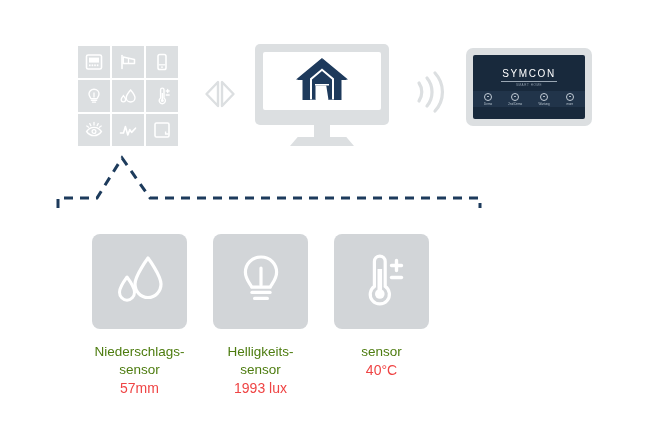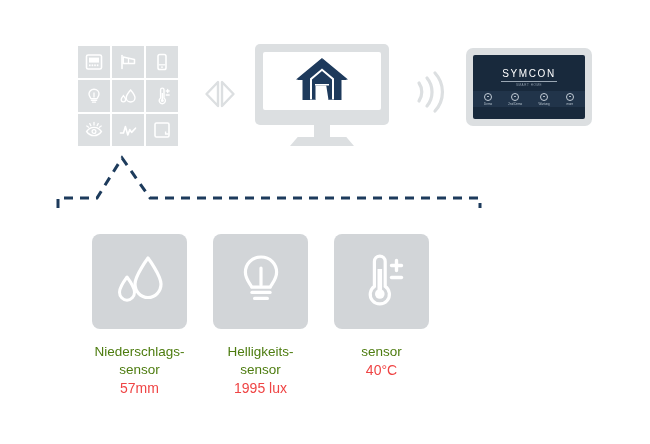--- a/index.html
+++ b/index.html
@@ -447,21 +447,21 @@
             <path d="M32 20 V37" stroke="#ffffff" stroke-width="3.2" stroke-linecap="round"></path>
             <path d="M23 44.4 H41" stroke="#ffffff" stroke-width="3.4" stroke-linecap="round"></path>
             <path d="M25.6 50.4 H38.4" stroke="#ffffff" stroke-width="3.2" stroke-linecap="round"></path>
           </svg>
         </span>
       </div>
       <div class="card-text">
         <div>Helligkeits-</div>
         <div>sensor</div>
       </div>
-      <div class="card-value">1995 lux</div>
+      <div class="card-value">1993 lux</div>
     </div>
 
     <div class="card">
       <div class="card-tile">
         <span>
           <svg width="64" height="64" viewBox="0 0 64 64">
             <path d="M24.4 13.5 a5.4 5.4 0 0 1 10.8 0 V38.4 a9.6 9.6 0 1 1 -10.8 0 Z" fill="none" stroke="#ffffff" stroke-width="3.2"></path>
             <rect x="27.5" y="21" width="4.6" height="24" fill="#ffffff"></rect>
             <circle cx="29.8" cy="46" r="4.8" fill="#ffffff"></circle>
             <path d="M41.5 17.5 H51.5 M46.5 12.5 V22.5" stroke="#ffffff" stroke-width="3.4" stroke-linecap="round"></path>

